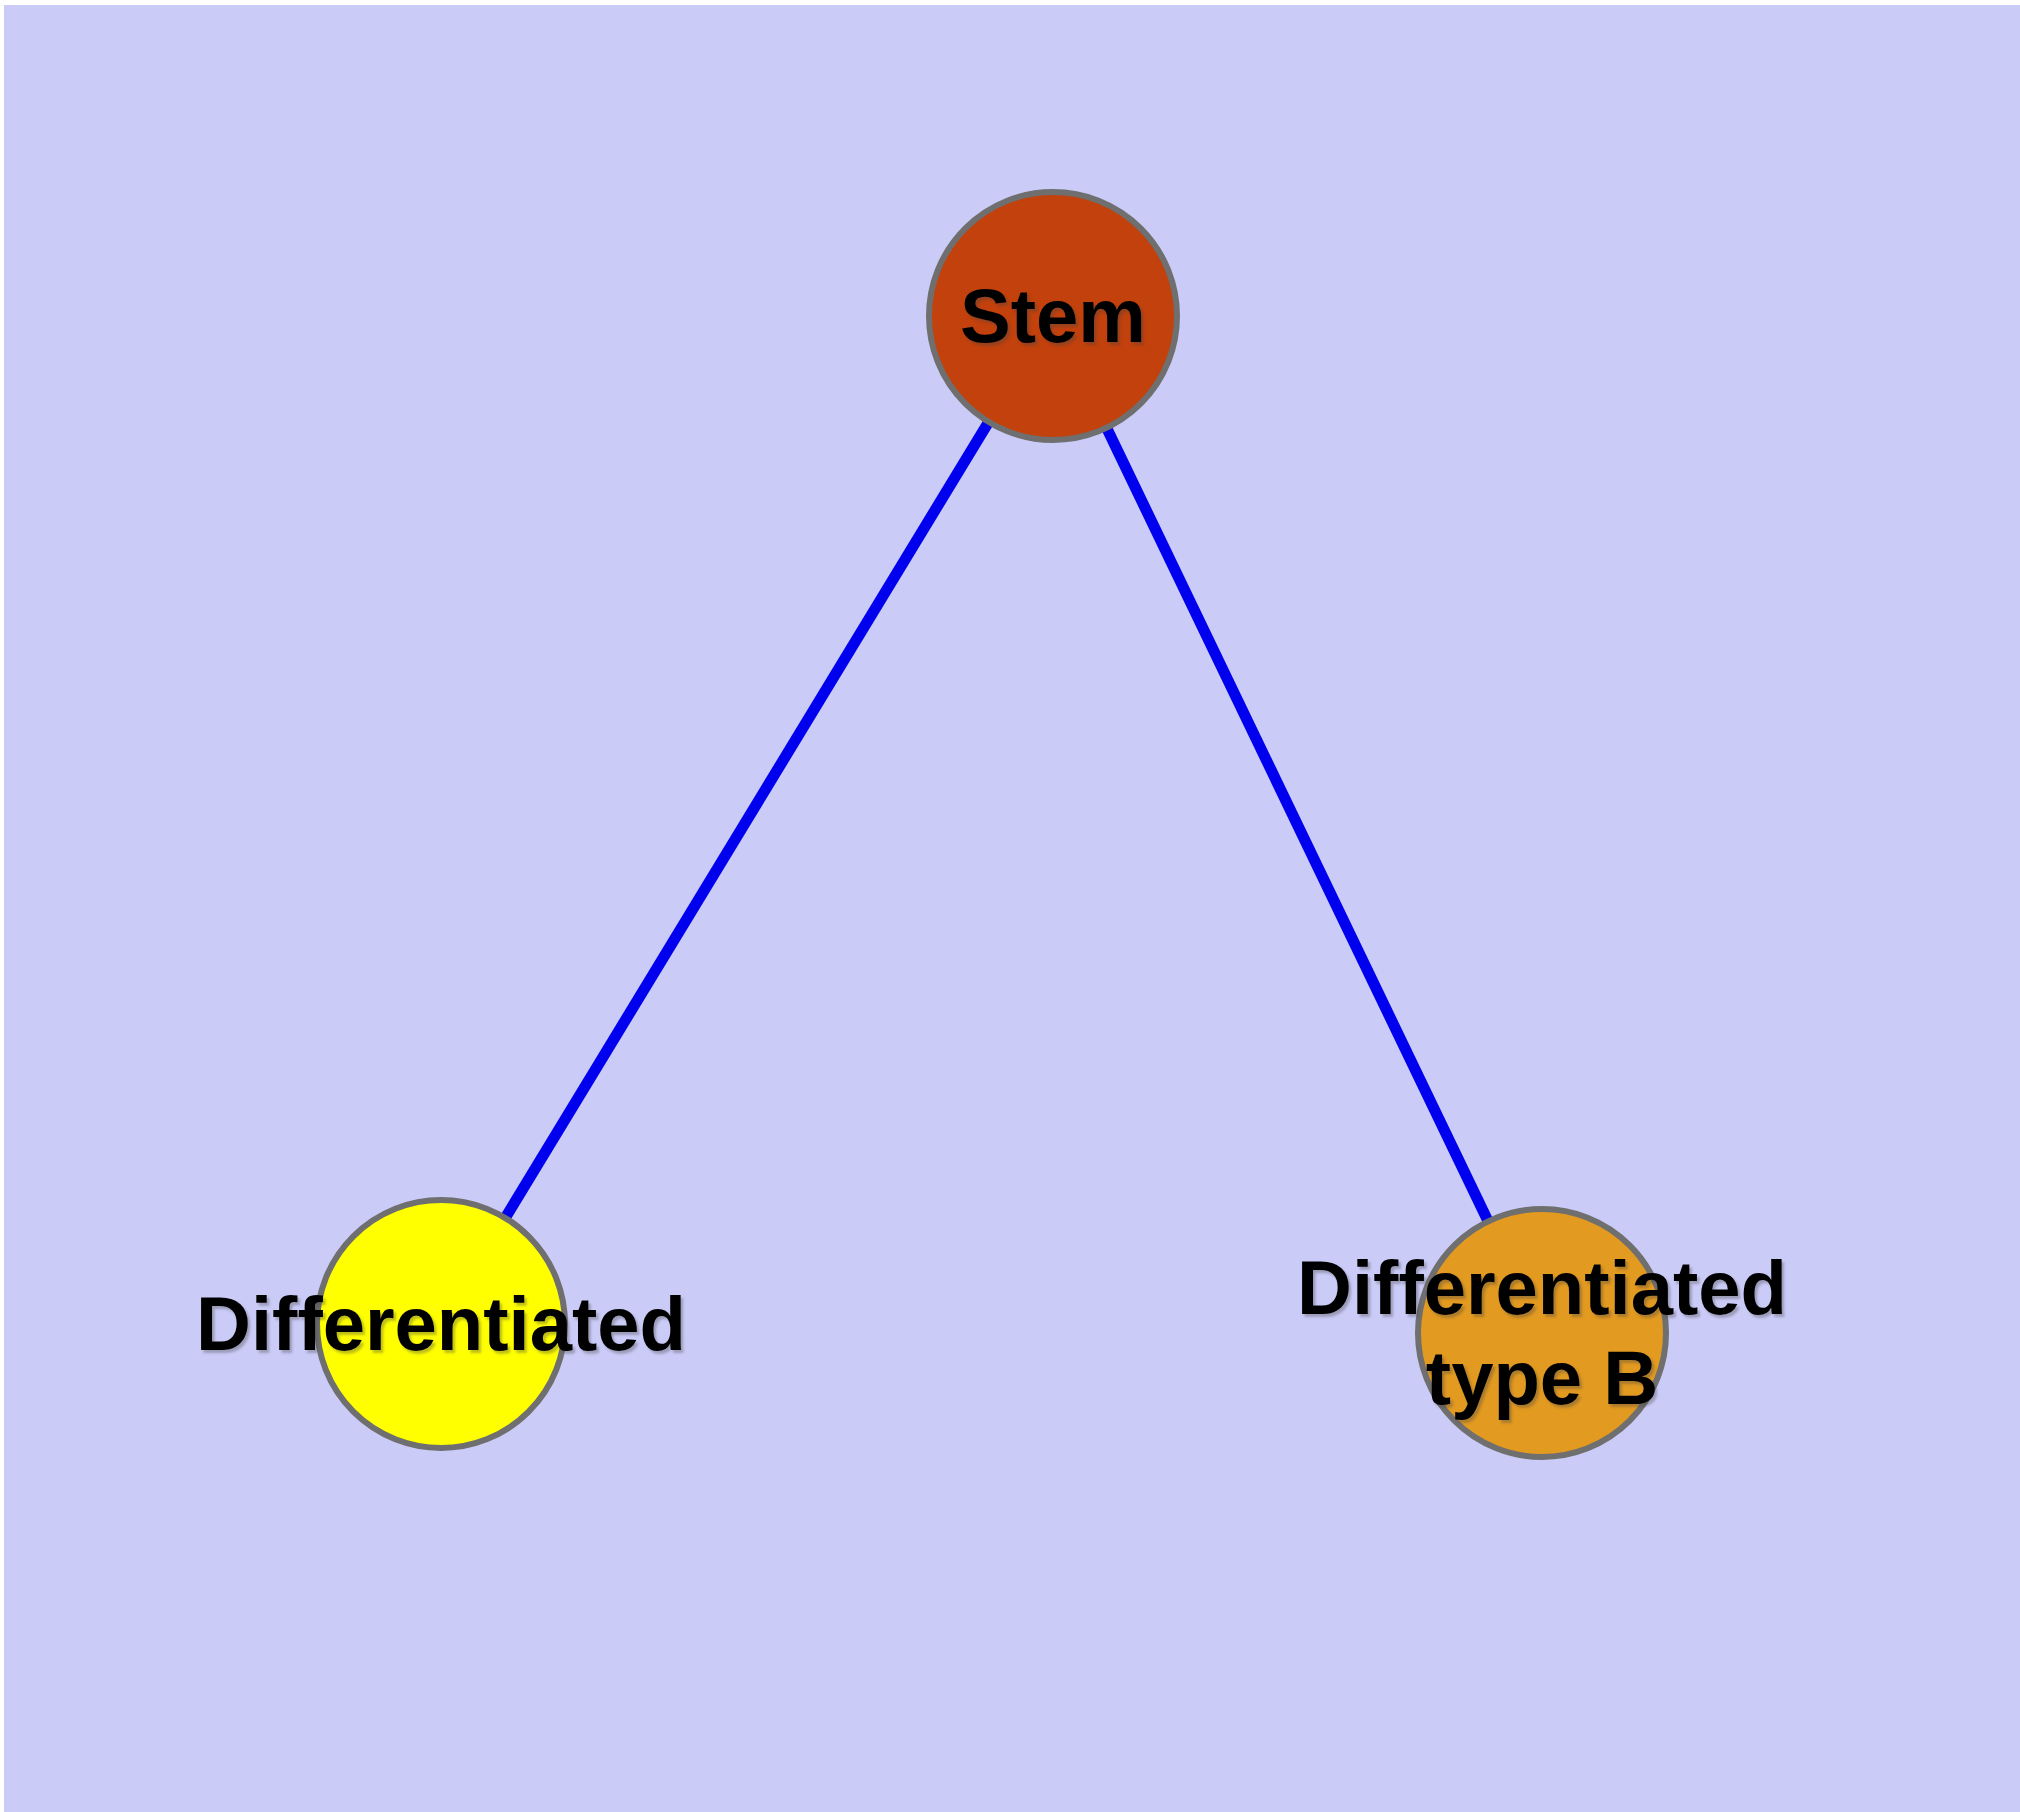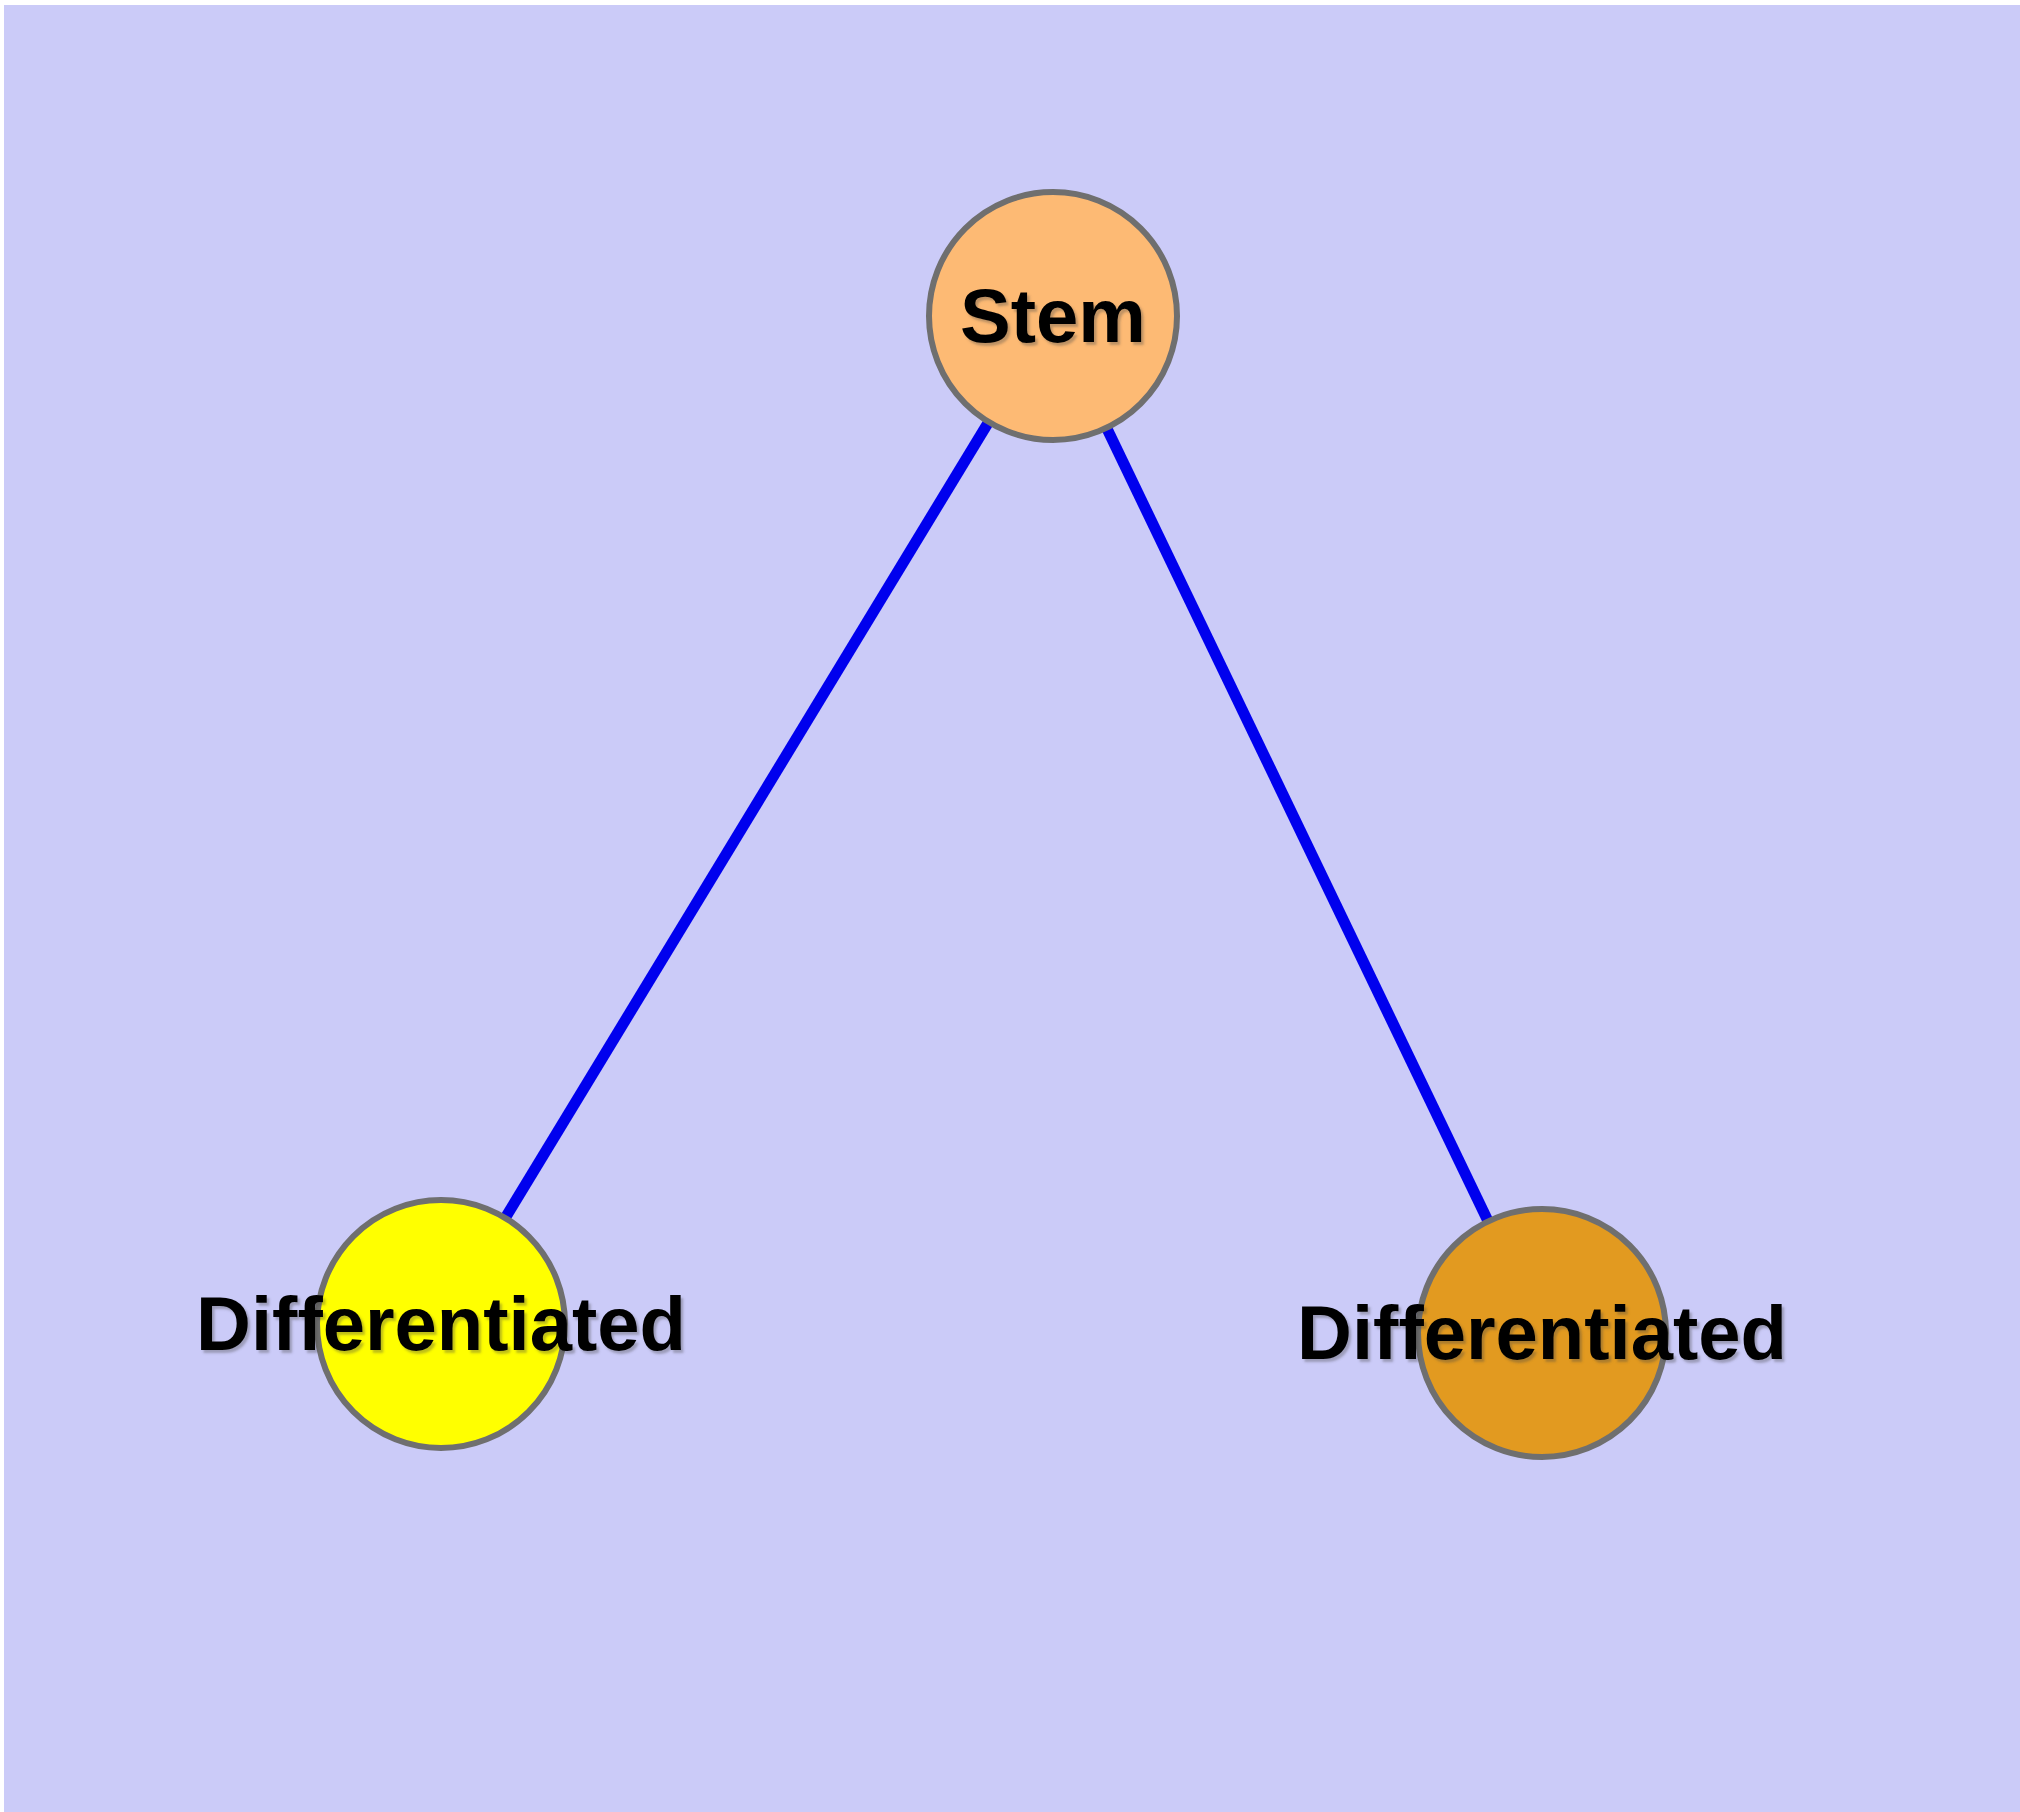--- a/index.html
+++ b/index.html
@@ -49,35 +49,36 @@
 </head>
 <body>
 
 <div id="canvas" style="width: 2021px; height: 1812px; background: rgb(203, 203, 248);">
 
   <svg id="edges" width="2021" height="1812" viewBox="0 0 2384 2138">
       <line x1="1242" y1="373" x2="520" y2="1562" stroke="#0000EE" stroke-width="13"></line>
       <line x1="1242" y1="373" x2="1819" y2="1573" stroke="#0000EE" stroke-width="13"></line>
     </svg>
 
-  <div class="node" id="node-stem" style="left: 926px; top: 189px; width: 254px; height: 254px; background: #fdba74; border: 6px solid rgb(111, 111, 111);">
+  <div class="node" id="node-stem" style="left: 926px; top: 189px; width: 254px; height: 254px; background: #c2410c; border: 6px solid rgb(111, 111, 111);">
     <div class="node-label">
       <div>Stem</div>
     </div>
   </div>
 
   <div class="node" id="node-typeA" style="left: 314px; top: 1197px; width: 254px; height: 254px; background: rgb(255, 255, 0); border: 6px solid rgb(111, 111, 111);">
     <div class="node-label">
       <div>Differentiated</div>
     </div>
   </div>
 
   <div class="node" id="node-typeB" style="left: 1415px; top: 1206px; width: 254px; height: 254px; background: rgb(226, 154, 32); border: 6px solid rgb(111, 111, 111);">
     <div class="node-label">
       <div>Differentiated</div>
+      <div>type B</div>
     </div>
   </div>
 
   <div class="frame-strip" id="frame-top"></div>
   <div class="frame-strip" id="frame-left"></div>
 
 </div>
 
 
 </body></html>

